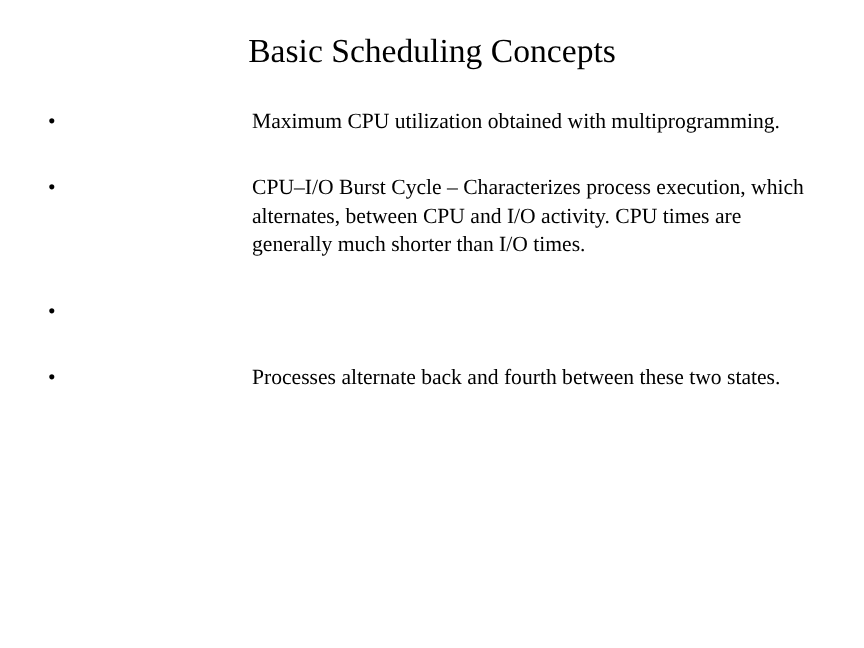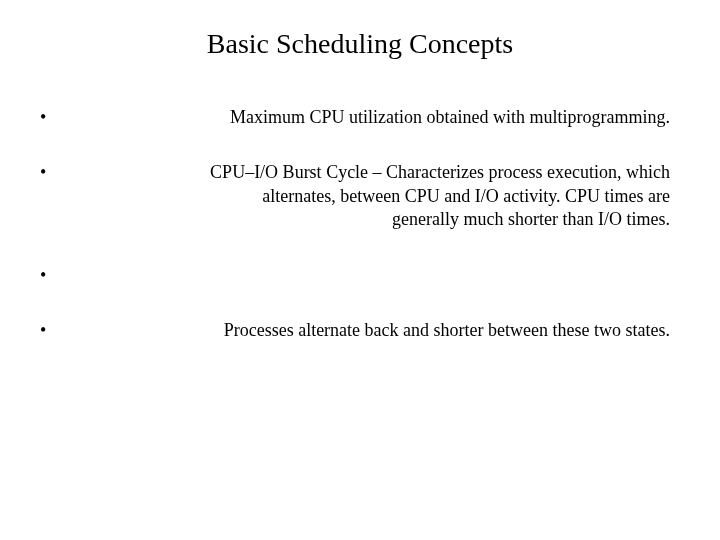--- a/index.html
+++ b/index.html
@@ -13,21 +13,21 @@
   }
   .slide {
     width: 720px;
     height: 540px;
     box-sizing: border-box;
     padding: 28px 40px 20px 40px;
   }
   .title {
     font-size: 28px;
     text-align: center;
-    margin: 0 0 46px 0;
+    margin: 0 0 30px 0;
     padding-left: 80px;
     padding-right: 80px;
     font-weight: normal;
   }
   .bullets {
     margin: 0;
     padding: 0;
   }
   .bullet-row {
     display: flex;
@@ -37,21 +37,20 @@
     line-height: 1.3;
   }
   .marker {
     flex: 0 0 170px;
     padding-left: 0px;
     font-size: 18px;
   }
   .text {
     flex: 1 1 auto;
     padding-right: 10px;
-    text-align: right;
   }
 </style>
 </head>
 <body>
 
 <div class="slide">
   <h1 class="title">Basic Scheduling Concepts</h1>
   <div class="bullets">
     <div class="bullet-row">
       <div class="marker">•</div>
@@ -59,16 +58,16 @@
     </div>
     <div class="bullet-row">
       <div class="marker">•</div>
       <div class="text"> CPU–I/O Burst Cycle – Characterizes process execution, which   alternates, between CPU and I/O activity.  CPU times are generally much shorter than I/O times.</div>
     </div>
     <div class="bullet-row">
       <div class="marker">•</div>
     </div>
     <div class="bullet-row">
       <div class="marker">•</div>
-      <div class="text"> Processes alternate back and shorter between these two states.</div>
+      <div class="text"> Processes alternate back and fourth between these two states.</div>
     </div>
   </div>
 </div>
 
 </body></html>

